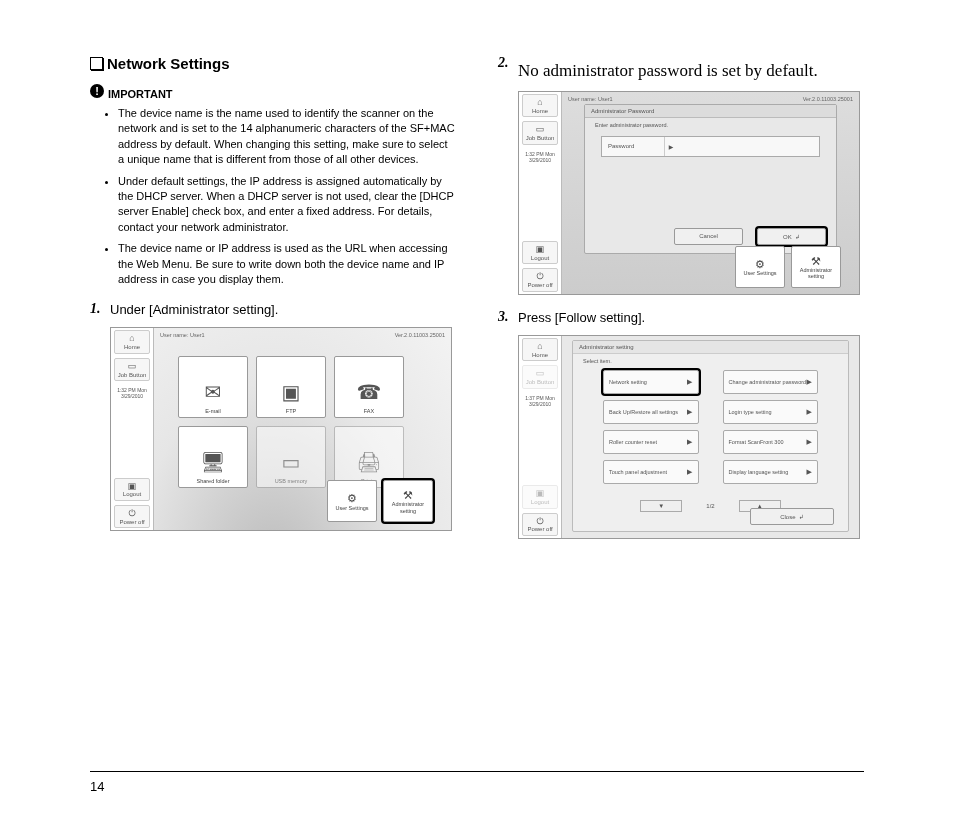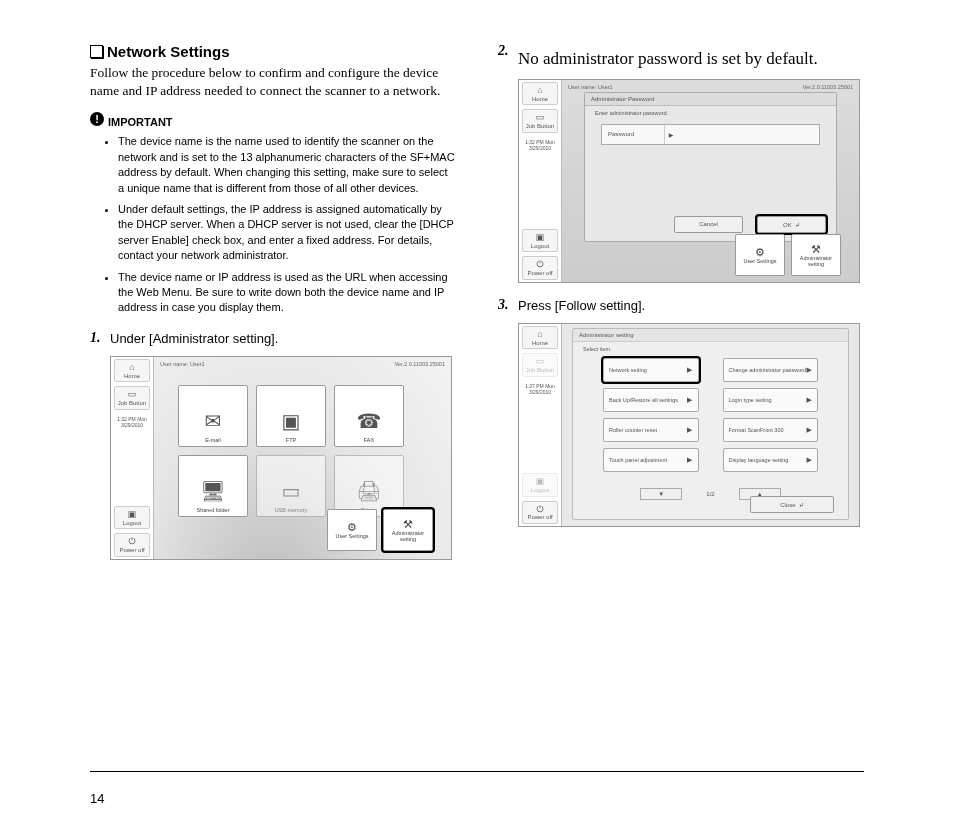--- a/index.html
+++ b/index.html
@@ -6,21 +6,21 @@
     margin: 0;
     padding: 0;
     width: 954px;
     height: 818px;
     font-family: Arial, Helvetica, sans-serif;
     color: #000;
     position: relative;
     background: #fff;
   }
   .page {
-    padding: 43px 90px 30px 90px;
+    padding: 55px 90px 30px 90px;
     box-sizing: border-box;
     column-count: 2;
     column-gap: 42px;
     height: 740px;
   }
   .section-heading {
     font-size: 15px;
     font-weight: bold;
   }
   .section-heading .box {
@@ -281,43 +281,42 @@
   }
   .footer-line {
     position:absolute;
     left:90px; right:90px;
     bottom:46px;
     border-top:1px solid #000;
   }
   .page-number {
     position:absolute;
     left:90px;
-    bottom:12px;
+    bottom:24px;
     font-size:13px;
   }
   
   .nobreak { break-inside: avoid; }
 </style>
 </head>
 <body>
 
 <div class="page">
 
   <div class="nobreak">
     <div class="section-heading">
       <span class="box"></span><span>Network Settings</span>
     </div>
-    <div class="intro">Follow the procedure below to confirm and configure the device name and IP address needed to connect the scanner to a network.</div>
 
     <div class="important-row">
       <div class="important-icon">!</div>
       <div class="important-label">IMPORTANT</div>
     </div>
     <ul class="notes">
-      <li>The device name is the name used to identify the scanner on the network and is set to the 13 alphanumeric characters of the SF+MAC address by default. When changing this setting, make sure to select a unique name that is different from those of all other devices.</li>
+      <li>The device name is the name used to identify the scanner on the network and is set to the 14 alphanumeric characters of the SF+MAC address by default. When changing this setting, make sure to select a unique name that is different from those of all other devices.</li>
       <li>Under default settings, the IP address is assigned automatically by the DHCP server. When a DHCP server is not used, clear the [DHCP server Enable] check box, and enter a fixed address. For details, contact your network administrator.</li>
       <li>The device name or IP address is used as the URL when accessing the Web Menu. Be sure to write down both the device name and IP address in case you display them.</li>
     </ul>
   </div>
 
   <div class="nobreak">
     <div class="step">
       <div class="step-num">1.</div>
       <div class="step-body">Under [Administrator setting].</div>
     </div>

